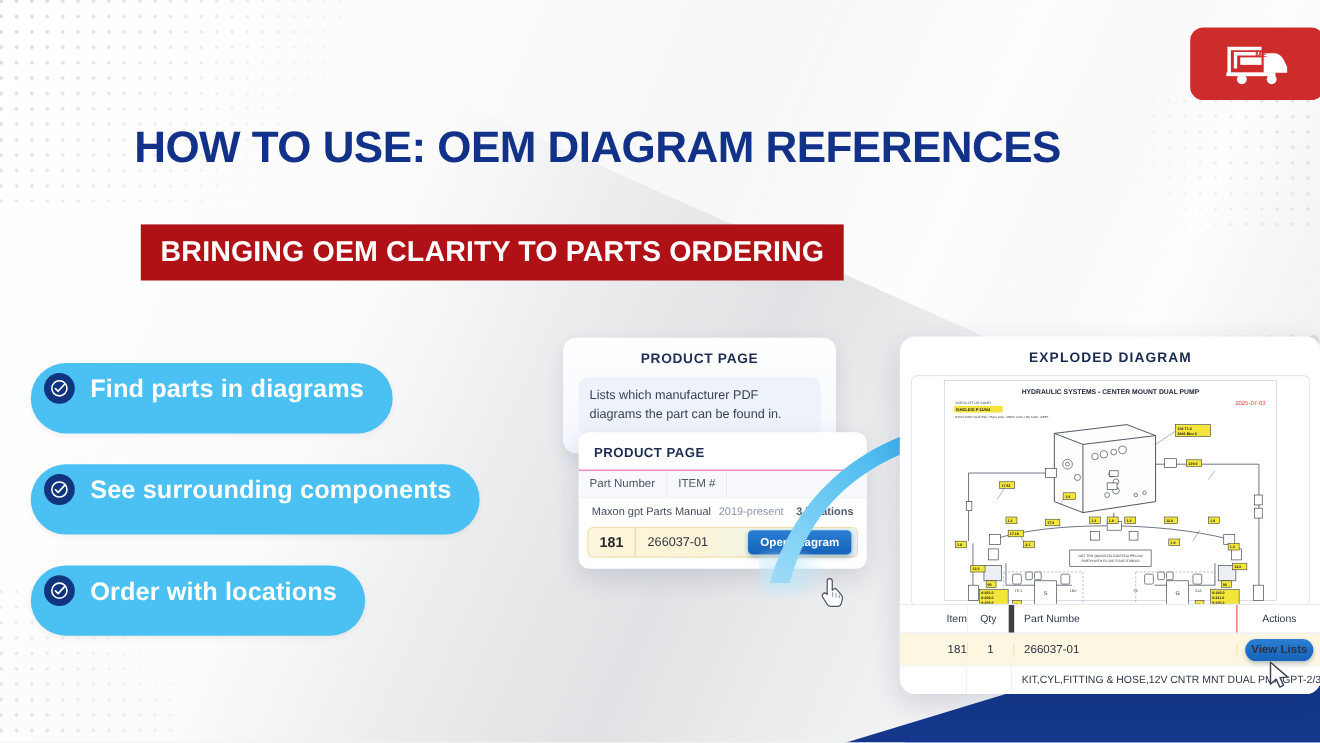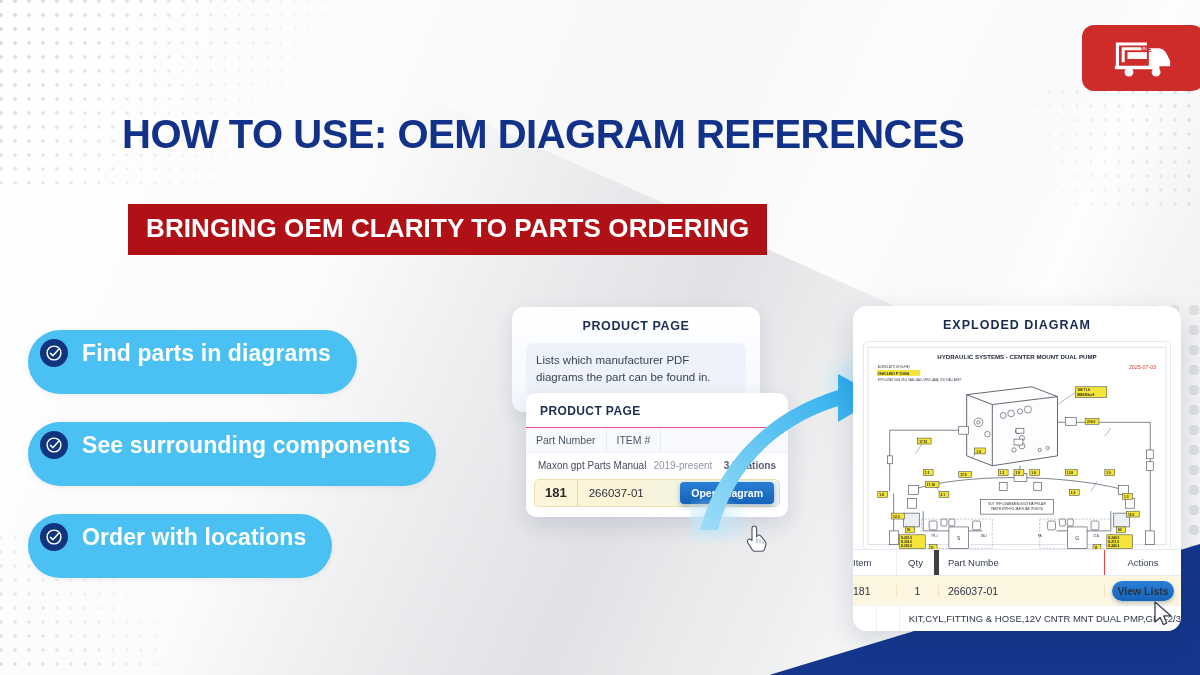--- a/index.html
+++ b/index.html
@@ -168,38 +168,38 @@
   }
 
   
   .cursor{ position:absolute; width:26px; height:30px; pointer-events:none; }
 
   
   .arrow{ position:absolute; left:690px; top:352px; width:200px; height:190px; }
 
   
   .ed-card{
-    position:absolute; left:853px; top:306px; width:328px; height:325px;
+    position:absolute; left:818px; top:306px; width:383px; height:325px;
     background:#fff; border-radius:14px;
     box-shadow:0 10px 28px rgba(20,40,90,.16);
     overflow:hidden;
   }
   .ed-card h4{
     text-align:center; font-size:12.5px; font-weight:700;
     letter-spacing:1px; color:#17294f; padding:12px 0 9px 0;
   }
   .ed-sheet{
     margin:0 10px; height:210px; background:#fff;
     border:1px solid #e2e6ee; border-radius:6px; position:relative; overflow:hidden;
   }
   .ed-sheet svg{ display:block; width:100%; height:100%; }
   .ed-table{ position:absolute; left:0; right:0; bottom:0; background:#fff; }
   .ed-thead{ display:flex; border-top:1px solid #e6eaf1; border-bottom:1px solid #e6eaf1; }
   .ed-thead div{ font-size:9.5px; color:#333b4d; padding:7px 0; }
-  .c-item{ width:44px; text-align:left; border-right:1px solid #eef1f6; }
+  .c-item{ width:44px; text-align:right; border-right:1px solid #eef1f6;margin-left:18px; }
   .c-qty { width:42px; text-align:center; border-right:5px solid #404040; }
   .c-pn  { flex:1; padding-left:9px !important; border-right:1px solid #ef4444; }
   .c-act { width:76px; text-align:center; }
   .ed-trow{ display:flex; align-items:center; background:#fdf6e0; height:29px; }
   .ed-trow div{ font-size:10.5px; color:#2a3245; }
   .ed-trow .c-item,.ed-trow .c-qty{ border-right:1px solid #f0e4bd; }
   .ed-trow .c-pn{ border-right:1px solid #f0e4bd; }
   .btn-view{
     background:linear-gradient(180deg,#2a7fd4,#1463b8); color:#fff;
     font-size:9px; font-weight:600; padding:4px 0; border-radius:20px;

